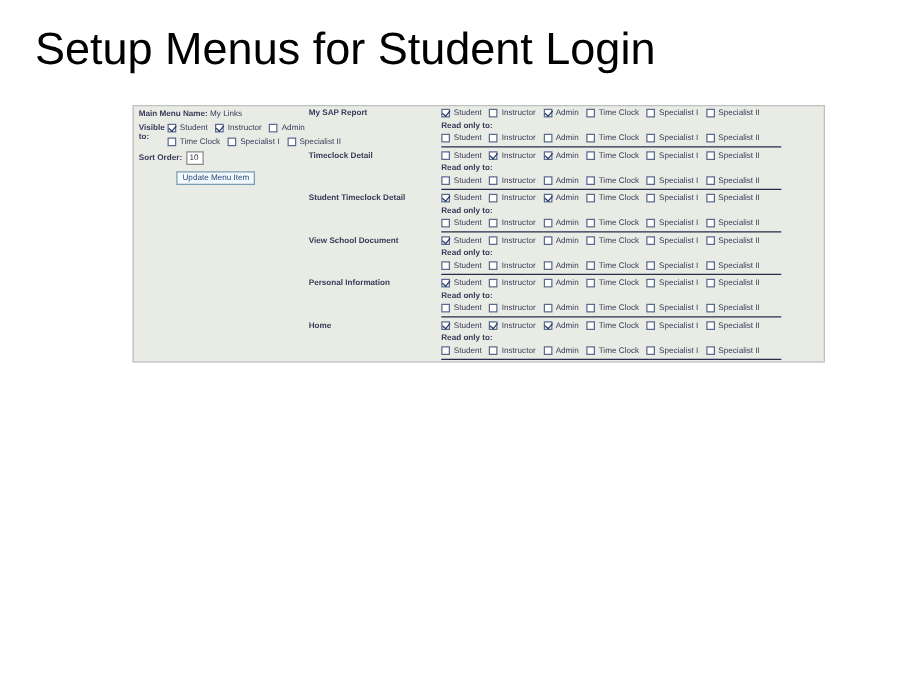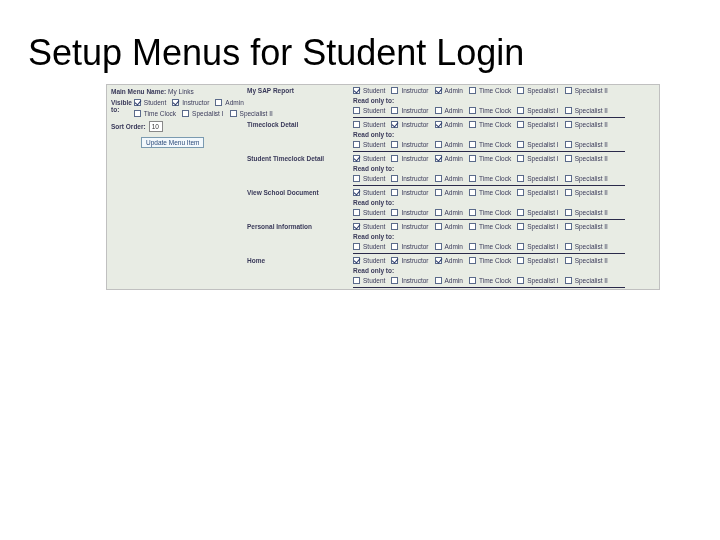--- a/index.html
+++ b/index.html
@@ -8,23 +8,22 @@
     padding: 0;
     width: 720px;
     height: 540px;
     background: #fff;
     font-family: Arial, Helvetica, sans-serif;
     overflow: hidden;
   }
   .slide-title {
     font-size: 36px;
     font-weight: 400;
-    padding: 18px 28px 10px 28px;
+    padding: 18px 28px 24px 28px;
     color: #000;
-    margin-top: 14px;
   }
   .app {
     margin: 0 60px 0 106px;
     background: #e8ece4;
     border: 1px solid #c0c0c0;
     font-size: 6.5px;
     color: #3a3a5a;
   }
   .left-col {
     width: 136px;

